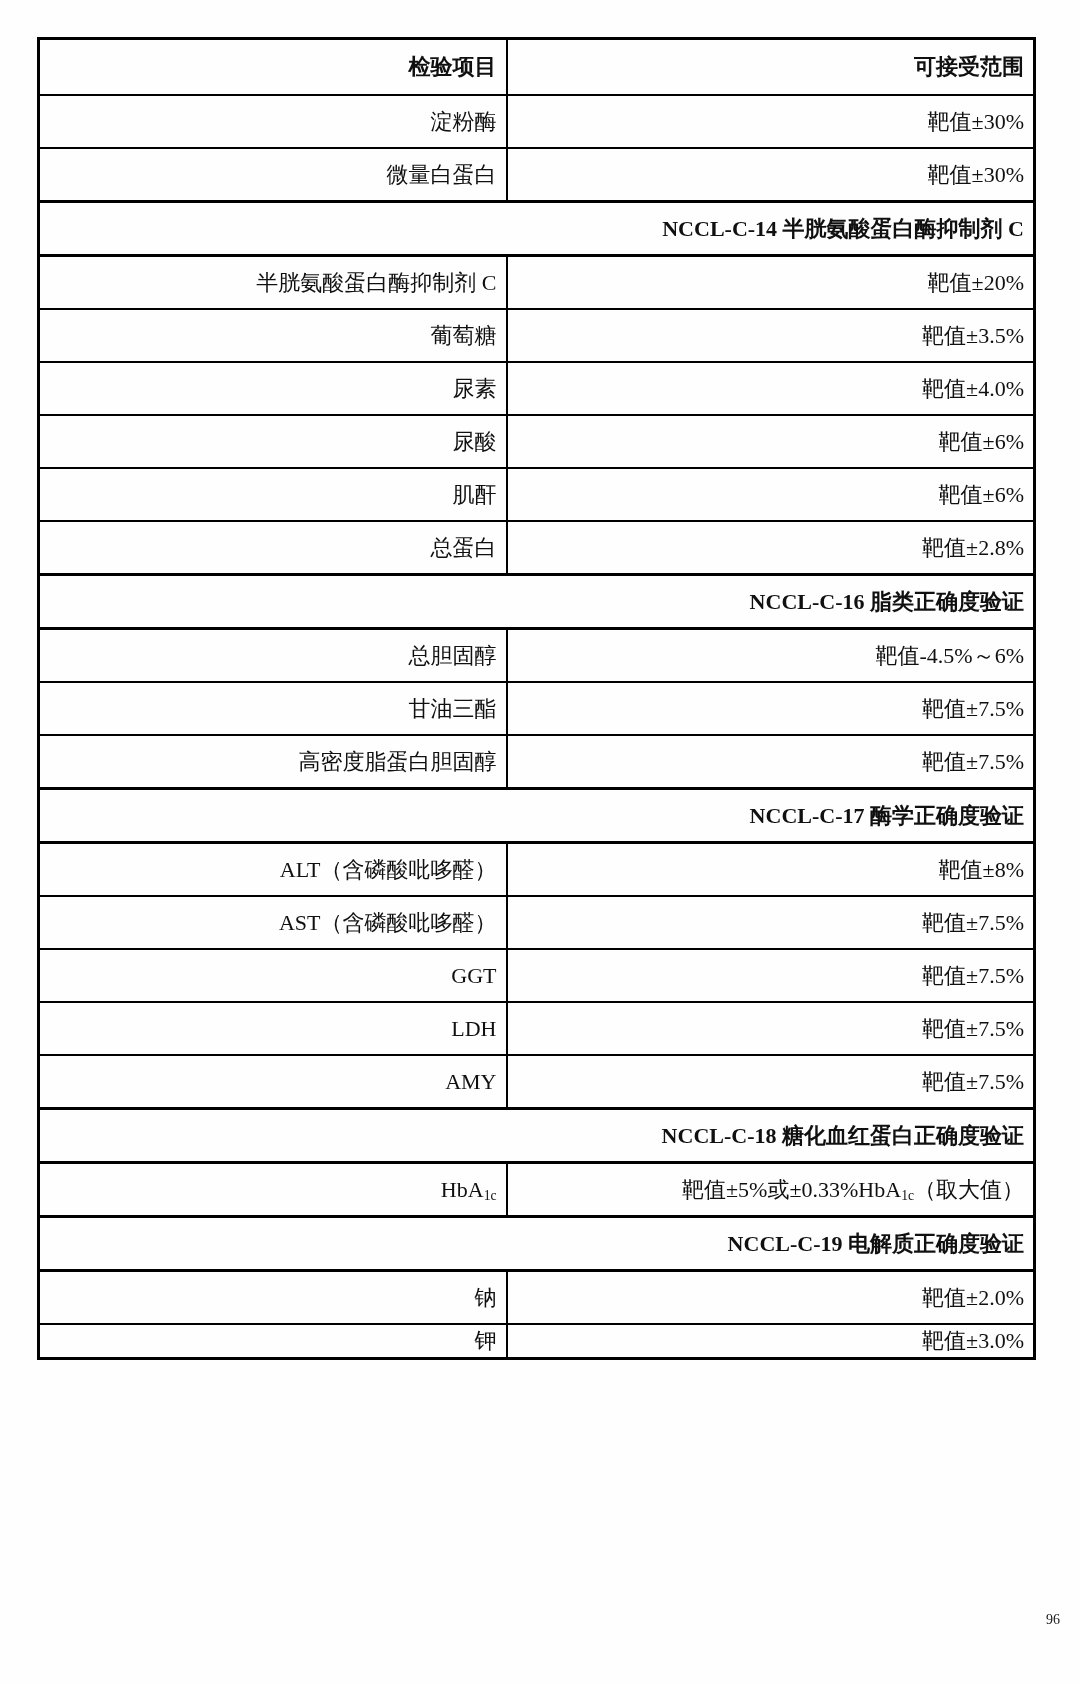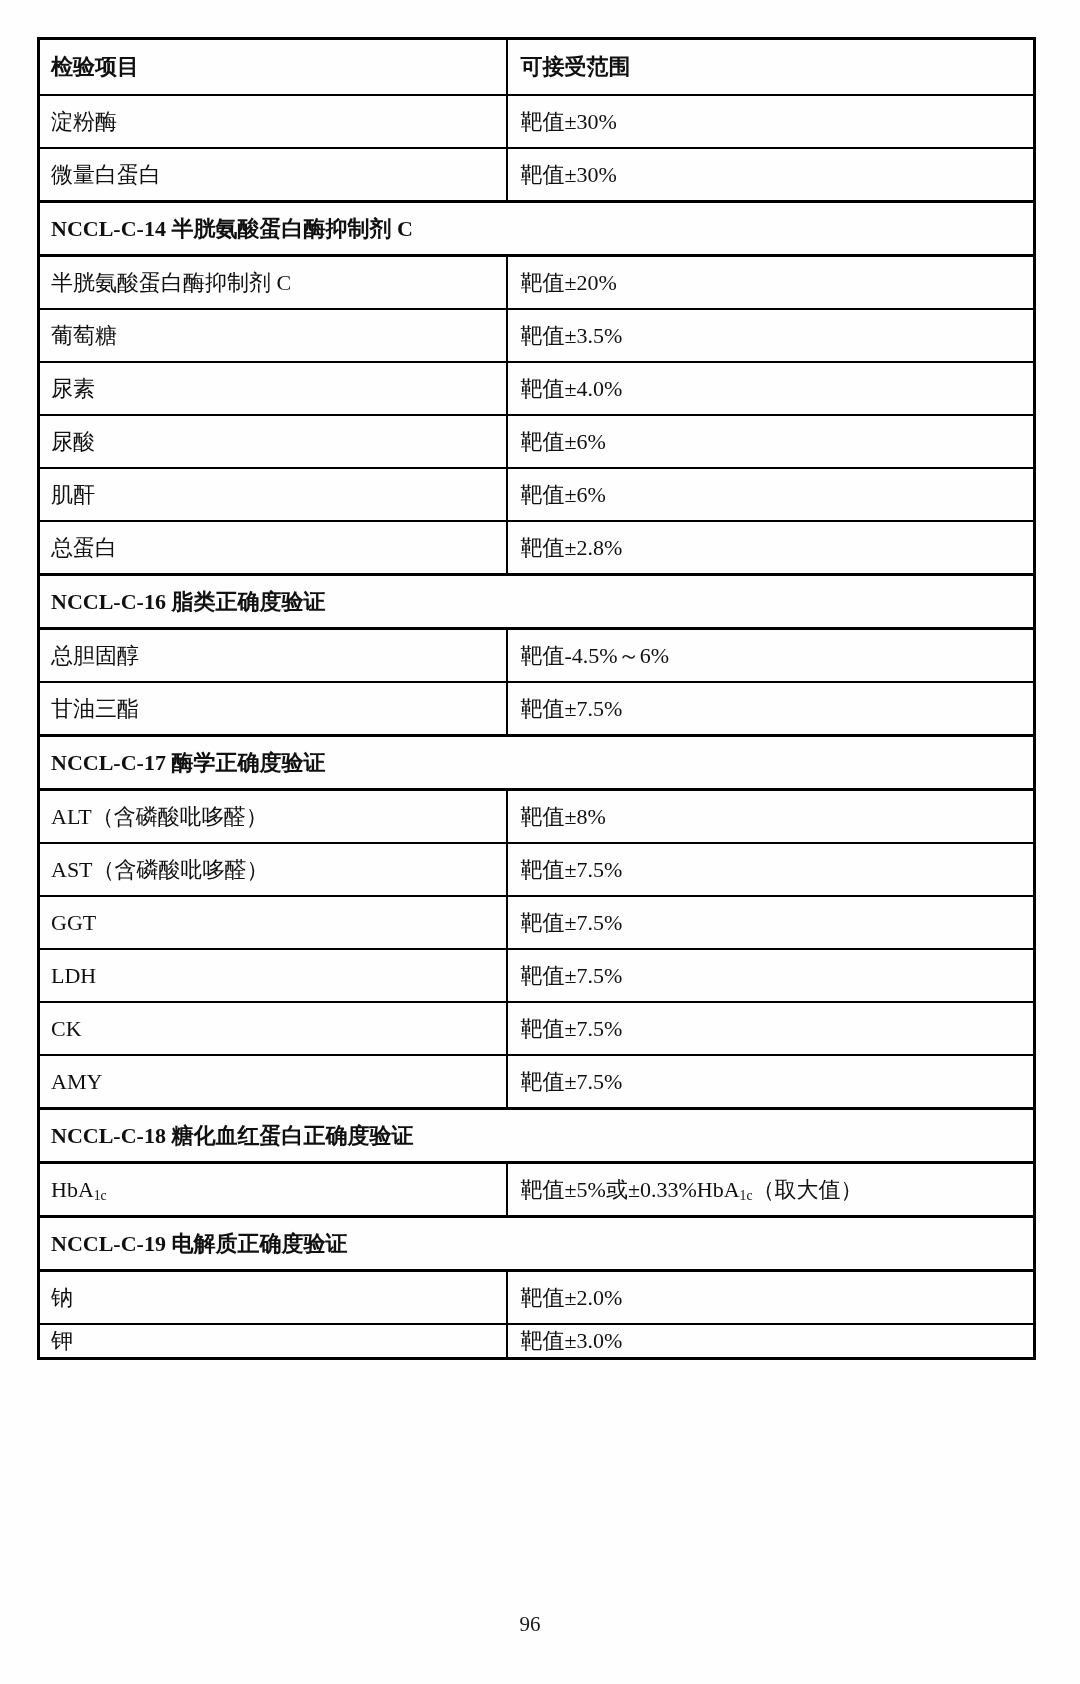--- a/index.html
+++ b/index.html
@@ -26,23 +26,23 @@
     width: 996px;
     border-collapse: collapse;
     table-layout: fixed;
     border: 3px solid #000;
   }
   col.c1 { width: 468px; }
   col.c2 { width: 528px; }
   th, td {
     border: 2px solid #000;
     font-size: 22px;
-    text-align: left;
+    text-align: right;
     vertical-align: middle;
-    padding: 0 24px 0 11px;
+    padding: 0 9px 0 11px;
     color: #101010;
     overflow: hidden;
     white-space: nowrap;
   }
   td:nth-child(2), th:nth-child(2) { padding-left: 13px; }
   tr.hdr th {
     font-weight: bold;
     height: 54px;
   }
   tr.item td { height: 51px; font-weight: normal; }
@@ -57,22 +57,22 @@
   sub {
     font-size: 0.62em;
     line-height: 0;
     vertical-align: -0.25em;
   }
   .pageno {
     position: absolute;
     top: 1612px;
     left: 0;
     width: 1060px;
-    text-align: center;
-    font-size: 21px;
+    text-align: right;
+    font-size: 14px;
     color: #181818;
   }
 </style>
 </head>
 <body>
 
 <div class="page">
 
   <table class="doc-table">
     <colgroup>
@@ -127,42 +127,42 @@
         <td colspan="2">NCCL-C-16 脂类正确度验证</td>
       </tr>
       <tr class="item">
         <td>总胆固醇</td>
         <td>靶值-4.5%～6%</td>
       </tr>
       <tr class="item">
         <td>甘油三酯</td>
         <td>靶值±7.5%</td>
       </tr>
+      <tr class="item">
+        <td>高密度脂蛋白胆固醇</td>
+        <td>靶值±7.5%</td>
+      </tr>
 
       <tr class="section">
         <td colspan="2">NCCL-C-17 酶学正确度验证</td>
       </tr>
       <tr class="item">
         <td>ALT（含磷酸吡哆醛）</td>
         <td>靶值±8%</td>
       </tr>
       <tr class="item">
         <td>AST（含磷酸吡哆醛）</td>
         <td>靶值±7.5%</td>
       </tr>
       <tr class="item">
         <td>GGT</td>
         <td>靶值±7.5%</td>
       </tr>
       <tr class="item">
         <td>LDH</td>
-        <td>靶值±7.5%</td>
-      </tr>
-      <tr class="item">
-        <td>CK</td>
         <td>靶值±7.5%</td>
       </tr>
       <tr class="item">
         <td>AMY</td>
         <td>靶值±7.5%</td>
       </tr>
 
       <tr class="section">
         <td colspan="2">NCCL-C-18 糖化血红蛋白正确度验证</td>
       </tr>

